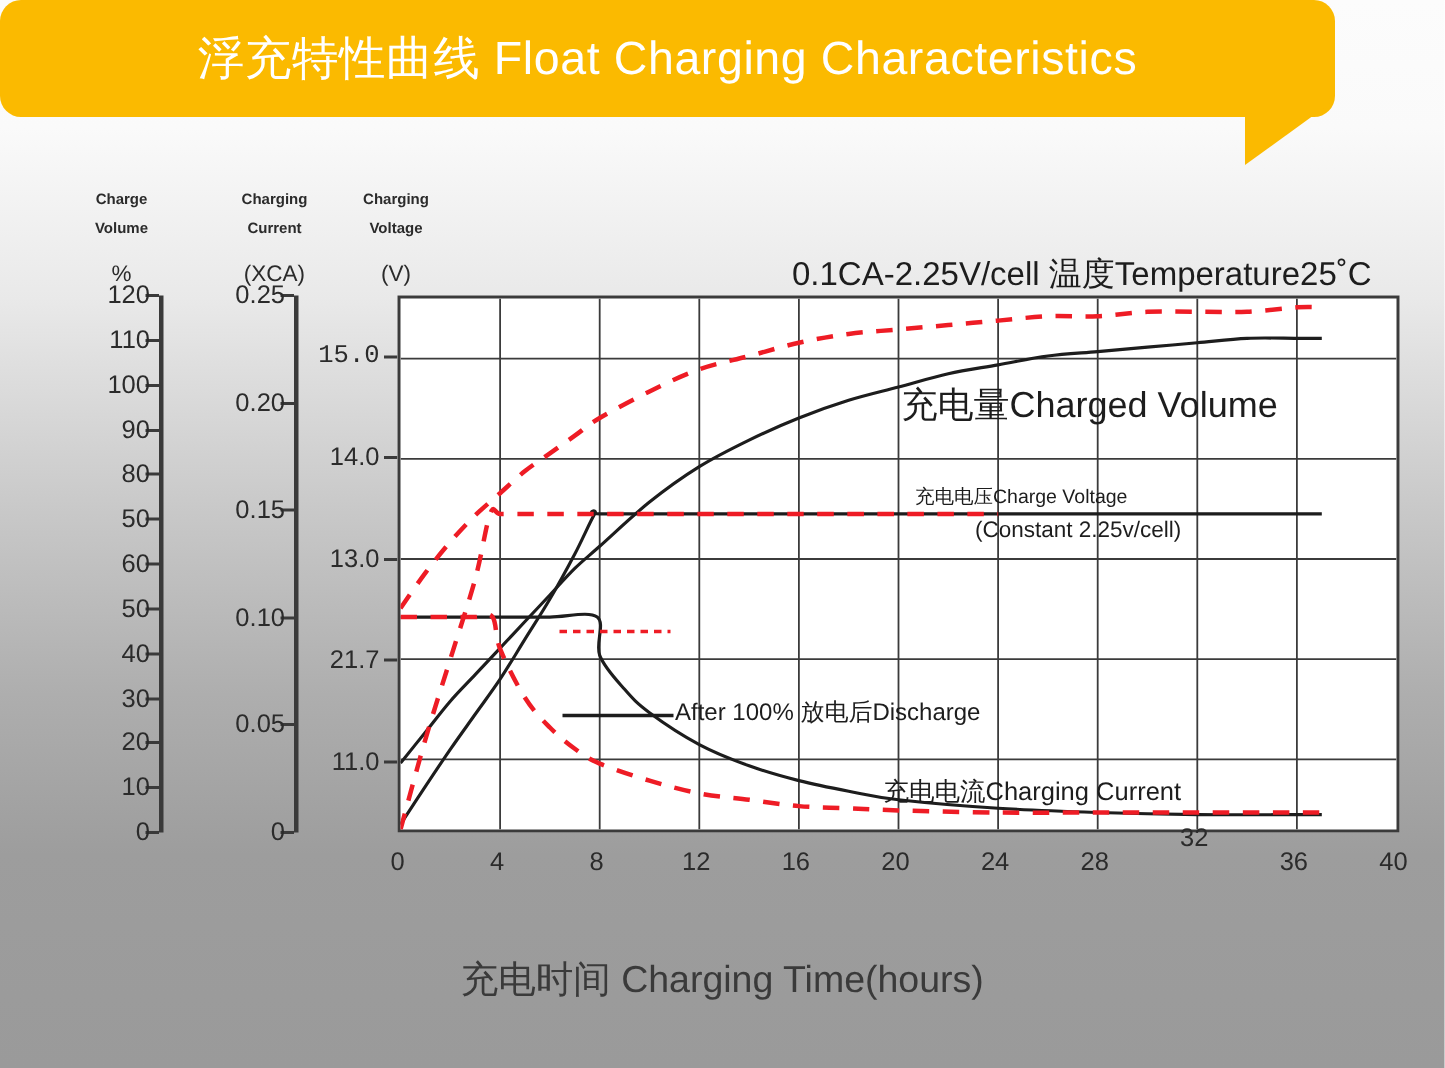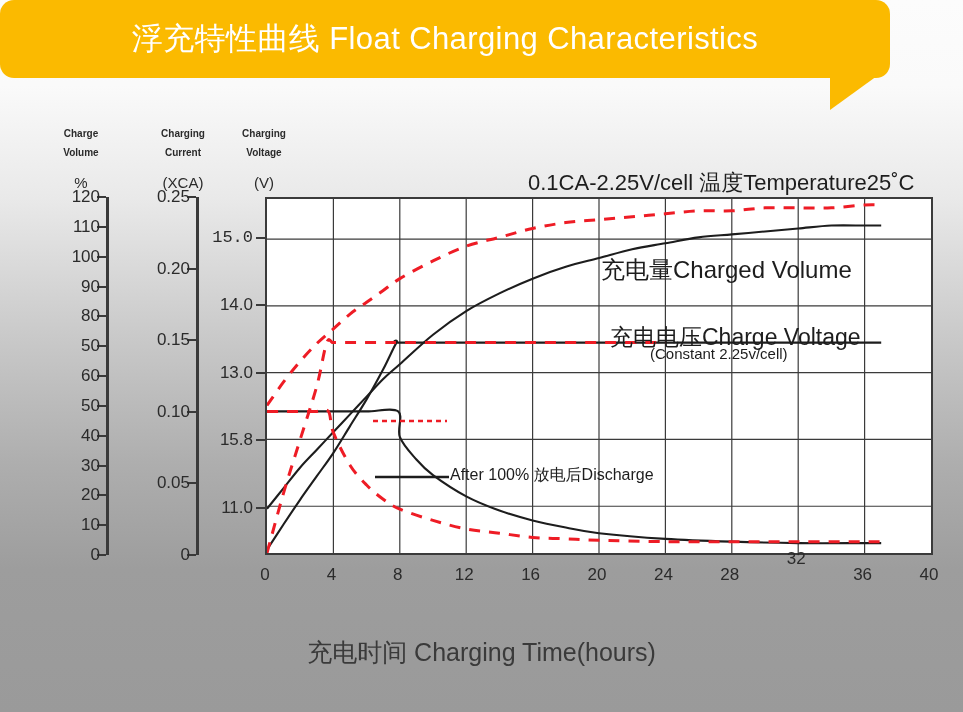--- a/index.html
+++ b/index.html
@@ -127,21 +127,21 @@
       <div class="tick" style="left: 187px; top: 267.6px;"></div>
       <div class="ticklab" style="left: 120px; width: 70px; top: 259.6px;">0.20</div>
       <div class="tick" style="left: 187px; top: 196px;"></div>
       <div class="ticklab" style="left: 120px; width: 70px; top: 188px;">0.25</div>
     </div>
 
   <div id="cv2-ticks">
       <div class="tick" style="left: 256px; top: 506.717px;"></div>
       <div class="ticklab" style="left: 183px; width: 70px; top: 498.717px;">11.0</div>
       <div class="tick" style="left: 256px; top: 439.17px;"></div>
-      <div class="ticklab" style="left: 183px; width: 70px; top: 431.17px;">15.8</div>
+      <div class="ticklab" style="left: 183px; width: 70px; top: 431.17px;">21.7</div>
       <div class="tick" style="left: 256px; top: 371.623px;"></div>
       <div class="ticklab" style="left: 183px; width: 70px; top: 363.623px;">13.0</div>
       <div class="tick" style="left: 256px; top: 304.075px;"></div>
       <div class="ticklab" style="left: 183px; width: 70px; top: 296.075px;">14.0</div>
       <div class="tick" style="left: 256px; top: 236.528px;"></div>
       <div class="ticklab" style="left: 183px; width: 70px; top: 228.528px; font-family: Liberation Mono, monospace;">15.0</div>
     </div>
 
   <div id="cond-note">0.1CA-2.25V/cell   温度Temperature25˚C</div>
 
@@ -171,25 +171,26 @@
           <path d="M 0.00 212.40 C 5.53 212.40, 22.13 212.40, 33.20 212.40 C 44.27 212.40, 55.33 212.40, 66.40 212.40 C 77.47 212.40, 88.81 212.40, 99.60 212.40 C 110.39 212.40, 125.61 208.15, 131.14 212.40 C 136.67 216.65, 129.76 229.86, 132.80 237.89 C 135.84 245.91, 143.87 254.17, 149.40 260.54 C 154.93 266.92, 157.70 269.98, 166.00 276.12 C 174.30 282.26, 188.13 291.46, 199.20 297.36 C 210.27 303.26, 221.33 307.51, 232.40 311.52 C 243.47 315.53, 254.53 318.60, 265.60 321.43 C 276.67 324.26, 287.73 326.39, 298.80 328.51 C 309.87 330.64, 315.40 332.29, 332.00 334.18 C 348.60 336.06, 376.27 338.42, 398.40 339.84 C 420.53 341.26, 442.67 341.96, 464.80 342.67 C 486.93 343.38, 509.07 343.85, 531.20 344.09 C 553.33 344.32, 583.77 344.09, 597.60 344.09 C 611.43 344.09, 611.43 344.09, 614.20 344.09" fill="none" stroke="#1d1d1d" stroke-width="2.1" stroke-linecap="butt" stroke-linejoin="round"></path>
           <path d="M 0.00 212.40 C 2.77 212.40, 11.07 212.40, 16.60 212.40 C 22.13 212.40, 27.67 212.40, 33.20 212.40 C 38.73 212.40, 45.10 212.40, 49.80 212.40 C 54.50 212.40, 58.65 208.86, 61.42 212.40 C 64.19 215.94, 62.80 224.67, 66.40 233.64 C 70.00 242.61, 77.47 257.48, 83.00 266.21 C 88.53 274.94, 94.07 280.37, 99.60 286.03 C 105.13 291.70, 110.67 296.18, 116.20 300.19 C 121.73 304.20, 124.50 306.56, 132.80 310.10 C 141.10 313.64, 154.93 318.13, 166.00 321.43 C 177.07 324.74, 188.13 327.80, 199.20 329.93 C 210.27 332.05, 221.33 332.76, 232.40 334.18 C 243.47 335.59, 254.53 337.48, 265.60 338.42 C 276.67 339.37, 287.73 339.37, 298.80 339.84 C 309.87 340.31, 315.40 340.78, 332.00 341.26 C 348.60 341.73, 376.27 342.44, 398.40 342.67 C 420.53 342.91, 442.67 342.67, 464.80 342.67 C 486.93 342.67, 509.07 342.67, 531.20 342.67 C 553.33 342.67, 583.77 342.67, 597.60 342.67 C 611.43 342.67, 611.43 342.67, 614.20 342.67" fill="none" stroke="#ee1c25" stroke-width="3" stroke-linecap="butt" stroke-linejoin="round" stroke-dasharray="11,9"></path>
         </g>
 
       <line x1="106" y1="222" x2="180" y2="222" stroke="#ee1c25" stroke-width="2.4" stroke-dasharray="5,4"></line>
       <line x1="108" y1="278" x2="182" y2="278" stroke="#1d1d1d" stroke-width="2.4"></line>
     </svg>
 
     <div class="anno" style="left:334px;top:55px;font-size:24px;">充电量Charged Volume</div>
 
-    <div class="anno" style="left:343px;top:123px;font-size:23px;">充电电压Charge Voltage</div>
+    <div class="anno" style="left:343px;top:123px;font-size:13px;">充电电压Charge Voltage</div>
     <div class="anno" style="left:383px;top:146px;font-size:15px;">(Constant 2.25v/cell)</div>
 
     <div class="anno" style="left:183px;top:266px;font-size:16px;">After 100% 放电后Discharge</div>
 
+    <div class="anno" style="left:322px;top:317px;font-size:17px;">充电电流Charging Current</div>
   </div>
 
   <div id="xticklabs">
       <div class="xlab" style="left: 245px; top: 565px;">0</div>
       <div class="xlab" style="left: 311.4px; top: 565px;">4</div>
       <div class="xlab" style="left: 377.8px; top: 565px;">8</div>
       <div class="xlab" style="left: 444.2px; top: 565px;">12</div>
       <div class="xlab" style="left: 510.6px; top: 565px;">16</div>
       <div class="xlab" style="left: 577px; top: 565px;">20</div>
       <div class="xlab" style="left: 643.4px; top: 565px;">24</div>

